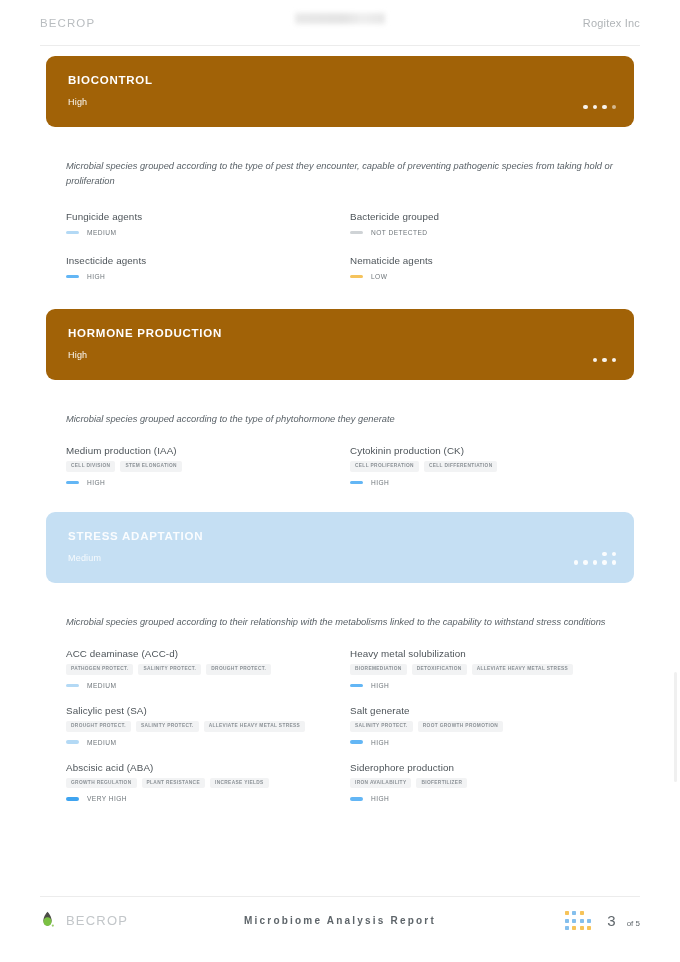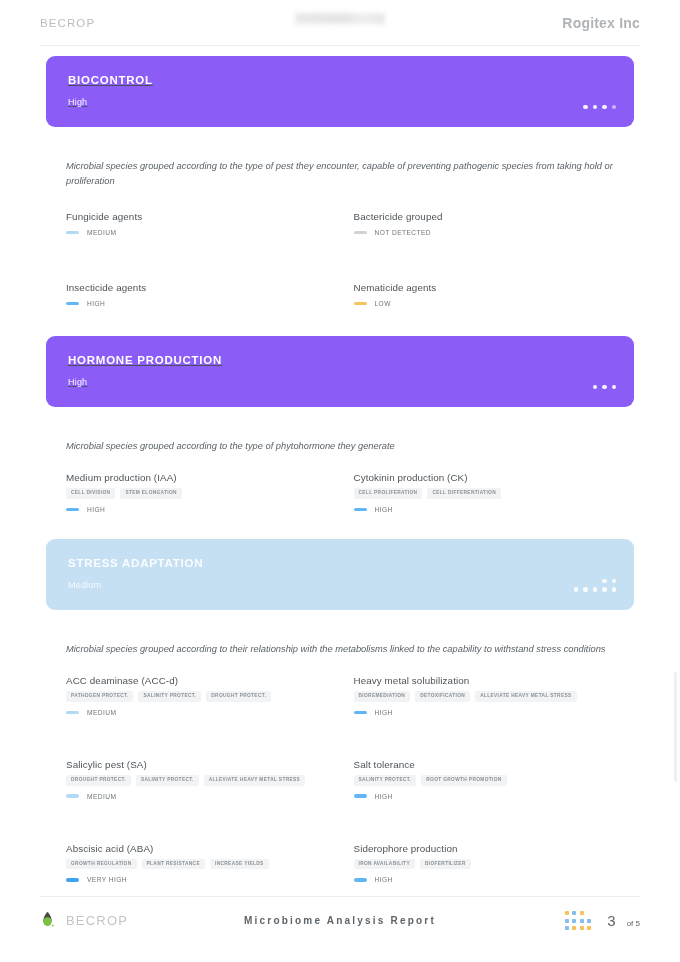--- a/index.html
+++ b/index.html
@@ -36,39 +36,38 @@
     transform: translateX(-50%);
     width: 90px;
     height: 11px;
     background: linear-gradient(90deg,#e9e9e9 0%,#e4e4e4 55%,#efefef 75%,#e7e7e7 100%);
     filter: blur(2.6px);
     border-radius: 1px;
   }
   .header-company {
     position: absolute;
     right: 0;
-    font-size: 14px;
+    font-size: 11px;
     color: #b0b4b7;
     letter-spacing: .2px;
-    font-weight: bold;
   }
 
   
   .content { padding: 0 46px; }
 
   .section { margin-top: 10px; }
 
   
   .card-banner {
     border-radius: 9px;
     padding: 18px 22px 20px 22px;
     position: relative;
     min-height: 70px;
   }
-  .card-banner.level-high   { background: #8b5cf6; text-decoration: underline; }
+  .card-banner.level-high   { background: #a16207; }
   .card-banner.level-medium { background: #c5dff3; }
 
   .card-title {
     color: #ffffff;
     font-size: 11.5px;
     font-weight: 700;
     letter-spacing: .75px;
   }
   .card-sublevel {
     color: #ffffff;
@@ -110,21 +109,20 @@
     margin: 20px 0 0 0;
     max-width: 560px;
   }
 
   .items-grid {
     display: grid;
     grid-template-columns: 1fr 1fr;
     column-gap: 20px;
     row-gap: 0;
     margin-top: 18px;
-    gap: 27px;
   }
 
   .item { margin-bottom: 16px; }
   .item-name {
     font-size: 9.8px;
     color: #4d5459;
     font-weight: 400;
     letter-spacing: .1px;
   }
   .tags { display: flex; flex-wrap: wrap; gap: 5px; margin-top: 5px; }
@@ -370,21 +368,21 @@
               <span class="tag">DROUGHT PROTECT.</span>
               <span class="tag">SALINITY PROTECT.</span>
               <span class="tag">ALLEVIATE HEAVY METAL STRESS</span>
             </div>
             <div class="level-row">
               <span class="level-bar" style="background: rgb(179, 217, 245);"></span>
               <span class="level-text">MEDIUM</span>
             </div>
           </div>
           <div class="item">
-            <div class="item-name">Salt tolerance</div>
+            <div class="item-name">Salt generate</div>
             <div class="tags">
               <span class="tag">SALINITY PROTECT.</span>
               <span class="tag">ROOT GROWTH PROMOTION</span>
             </div>
             <div class="level-row">
               <span class="level-bar" style="background: rgb(99, 182, 245);"></span>
               <span class="level-text">HIGH</span>
             </div>
           </div>
           <div class="item">

